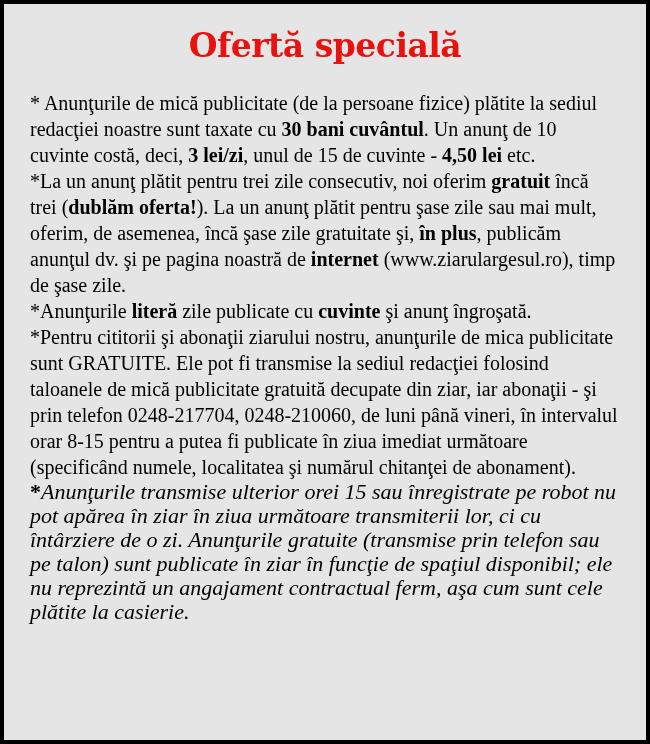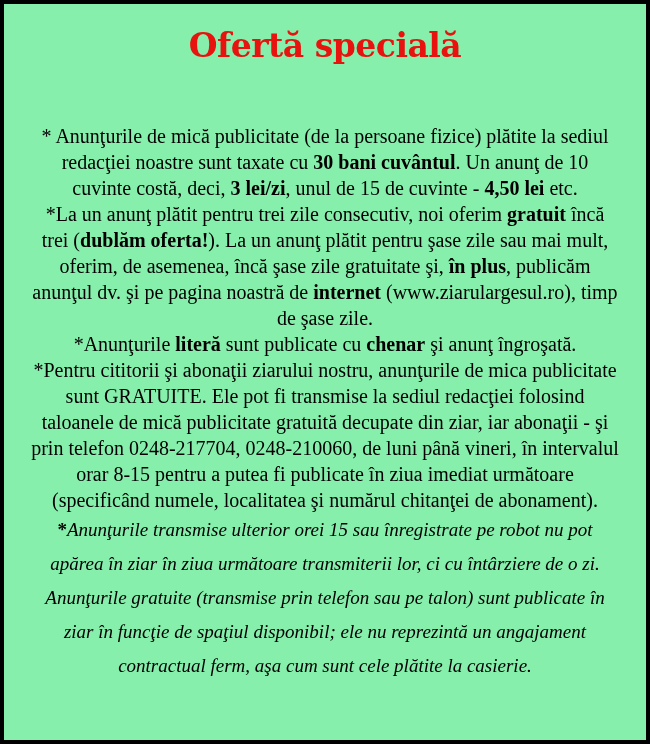--- a/index.html
+++ b/index.html
@@ -6,64 +6,64 @@
     margin: 0;
     padding: 0;
     background: #ffffff;
   }
   .page {
     position: relative;
     width: 650px;
     height: 744px;
     box-sizing: border-box;
     border: 4px solid #000000;
-    background: #86efac;
+    background: #e5e5e5;
     font-family: "Liberation Serif", serif;
     color: #000000;
     padding: 16px 26px 0 26px;
     overflow: hidden;
   }
   .title {
     margin: 6px 0 0 0;
     text-align: center;
     font-family: "DejaVu Serif", serif;
     font-weight: bold;
     font-size: 33px;
     line-height: 40px;
     letter-spacing: -0.5px;
   }
   .title .title-line {
     display: block;
   }
   .body-text {
-    margin-top: 57px;
-    text-align: center;
+    margin-top: 24px;
+    text-align: left;
     font-size: 20px;
     line-height: 26px;
   }
   .body-text p {
     margin: 0;
     padding: 0;
   }
   .body-text p.note {
-    font-size: 19px;
-    line-height: 34px;
+    font-size: 22px;
+    line-height: 24px;
     font-style: italic;
   }
   .run-b { font-weight: bold; }
   .run-i { }
   .run-upright { font-style: normal; }
 </style>
 </head>
 <body>
 
 <div class="page" style="border-color: rgb(0, 0, 0);">
   <h1 class="title" style="color: rgb(232, 18, 14);">
     <span class="title-line">Ofertă specială</span>
   </h1>
   <div class="body-text" id="body-text">
       <p><span>* Anunţurile de mică publicitate (de la persoane fizice) plătite la sediul redacţiei noastre sunt taxate cu </span><span class="run-b">30 bani cuvântul</span><span>. Un anunţ de 10 cuvinte costă, deci, </span><span class="run-b">3 lei/zi</span><span>, unul de 15 de cuvinte - </span><span class="run-b">4,50 lei</span><span> etc.</span></p>
       <p><span>*La un anunţ plătit pentru trei zile consecutiv, noi oferim </span><span class="run-b">gratuit</span><span> încă trei (</span><span class="run-b">dublăm oferta!</span><span>). La un anunţ plătit pentru şase zile sau mai mult, oferim, de asemenea, încă şase zile gratuitate şi, </span><span class="run-b">în plus</span><span>, publicăm anunţul dv. şi pe pagina noastră de </span><span class="run-b">internet</span><span> (</span><span class="run-i">www.ziarulargesul.ro</span><span>), timp de şase zile.</span></p>
-      <p><span>*Anunţurile </span><span class="run-b">literă</span><span> sunt publicate cu </span><span class="run-b">chenar</span><span> şi anunţ îngroşată.</span></p>
+      <p><span>*Anunţurile </span><span class="run-b">literă</span><span> zile publicate cu </span><span class="run-b">cuvinte</span><span> şi anunţ îngroşată.</span></p>
       <p><span>*Pentru cititorii şi abonaţii ziarului nostru, anunţurile de mica publicitate sunt GRATUITE. Ele pot fi transmise la sediul redacţiei folosind taloanele de mică publicitate gratuită decupate din ziar, iar abonaţii - şi prin telefon 0248-217704, 0248-210060, de luni până vineri, în intervalul orar 8-15 pentru a putea fi publicate în ziua imediat următoare (specificând numele, localitatea şi numărul chitanţei de abonament).</span></p>
       <p class="note"><span class="run-b run-upright">*</span><span>Anunţurile transmise ulterior orei 15 sau înregistrate pe robot nu pot apărea în ziar în ziua următoare transmiterii lor, ci cu întârziere de o zi. Anunţurile gratuite (transmise prin telefon sau pe talon) sunt publicate în ziar în funcţie de spaţiul disponibil; ele nu reprezintă un angajament contractual ferm, aşa cum sunt cele plătite la casierie.</span></p>
     </div>
 </div>
 
 </body></html>

